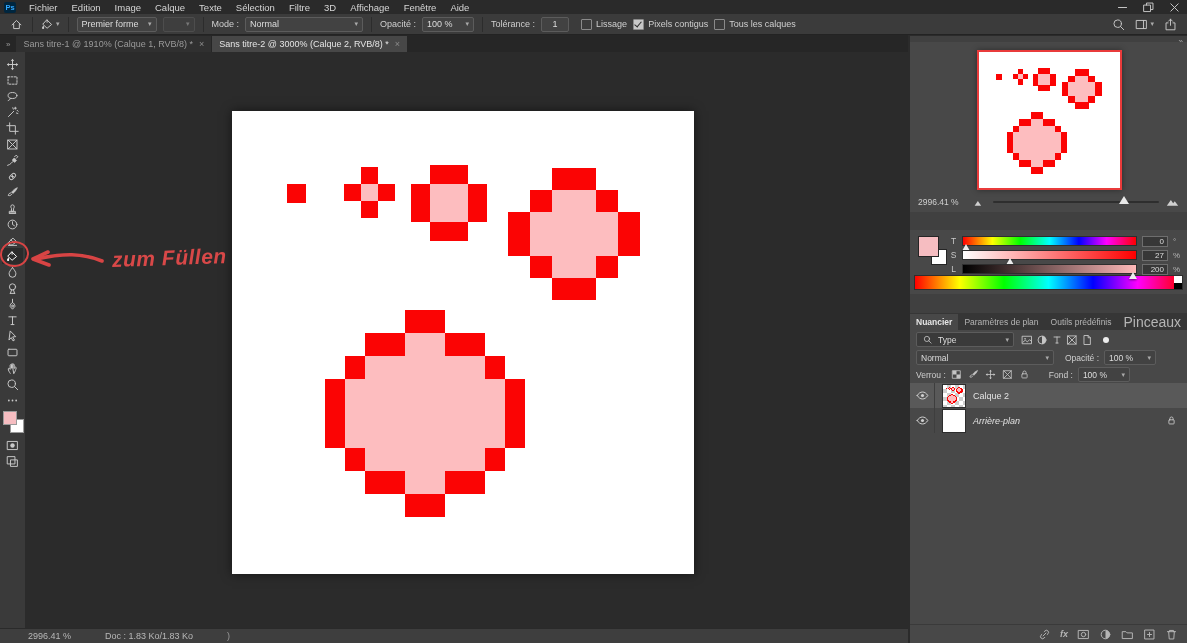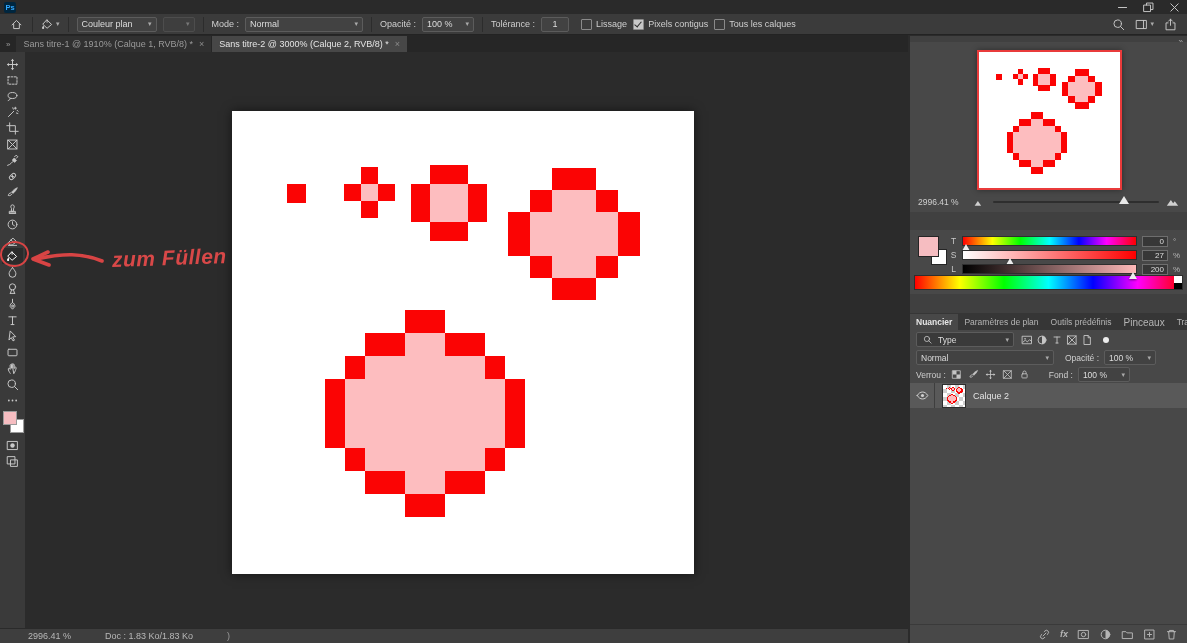--- a/index.html
+++ b/index.html
@@ -128,20 +128,33 @@
   #layers-footer{position:absolute;left:0;right:0;bottom:0;height:18px;border-top:1px solid #3a3a3a;
                  display:flex;align-items:center;justify-content:flex-end;gap:9px;padding-right:9px;color:#b5b5b5}
   .fx-txt{font-size:9px;font-style:italic;font-weight:bold}
   .italic{font-style:italic}
 </style>
 </head>
 <body>
 
 <div id="menubar" class="abs">
   <div id="ps-logo">Ps</div>
+  <div id="menu-items" class="row">
+      <span class="menu-item">Fichier</span>
+      <span class="menu-item">Edition</span>
+      <span class="menu-item">Image</span>
+      <span class="menu-item">Calque</span>
+      <span class="menu-item">Texte</span>
+      <span class="menu-item">Sélection</span>
+      <span class="menu-item">Filtre</span>
+      <span class="menu-item">3D</span>
+      <span class="menu-item">Affichage</span>
+      <span class="menu-item">Fenêtre</span>
+      <span class="menu-item">Aide</span>
+    </div>
   <div id="win-controls">
     <span class="winbtn">
         <svg class="ic" width="13" height="13" viewBox="0 0 16 16">
           <path d="M3 8h10" class="s"></path>
         </svg>
       </span>
     <span class="winbtn">
         <svg class="ic" width="13" height="13" viewBox="0 0 16 16">
           <rect x="2.5" y="5" width="8" height="8" class="s"></rect>
           <path d="M5.5 5V2.5h8v8H11" class="s"></path>
@@ -167,21 +180,21 @@
         <svg class="ic" width="13" height="13" viewBox="0 0 16 16">
           <path d="M7.5 2.5L13 8l-5.5 4.6L2.5 8z" class="s"></path>
           <path d="M7.5 2.5v2.8" class="s"></path>
           <path d="M3 9.3c-1 1.2-1.7 2.1-1.7 2.9 0 .8.6 1.3 1.3 1.3s1.3-.5 1.3-1.3c0-.8-.3-1.7-.9-2.9z" class="f"></path>
         </svg>
       </span>
     <span class="caret" style="font-size:7px;color:#aaa">▾</span>
   </span>
   <span class="vsep"></span>
   <span class="dd" style="width:70px">
-    <span>Couleur plan</span>
+    <span>Premier forme</span>
     <span class="caret">▾</span>
   </span>
   <span class="dd" style="width:22px;opacity:.55">
     <span class="caret">▾</span>
   </span>
   <span class="vsep"></span>
   <span>Mode :</span>
   <span class="dd" style="width:108px">
     <span>Normal</span>
     <span class="caret">▾</span>
@@ -683,21 +696,21 @@
     <span class="slider-unit">%</span>
         </div>
       </div>
   </div>
 
   <div class="panel" style="top:277px;bottom:0;height:330px">
     <div class="phead" id="layers-tabs" style="height:17px">
         <span class="ptab active" style="font-size: 8.5px; padding: 0px 6px;">Nuancier</span>
         <span class="ptab" style="font-size: 8.5px; padding: 0px 6px;">Paramètres de plan</span>
         <span class="ptab" style="font-size: 8.5px; padding: 0px 6px;">Outils prédéfinis</span>
-        <span class="ptab" style="font-size: 10px; padding: 0px 6px; text-align: right;">Pinceaux</span>
+        <span class="ptab" style="font-size: 14px; padding: 0px 6px; text-align: right;">Pinceaux</span>
         <span class="ptab" style="font-size: 8.5px; padding: 0px 6px;">Tracés</span>
       </div>
     <div class="pbody" style="height:313px">
       <div class="lrow" id="layers-filter">
         <span id="search-box">
           <span style="transform:scale(.7)">
               <svg class="ic" width="13" height="13" viewBox="0 0 16 16">
                 <circle cx="7" cy="7" r="4.6" class="s"></circle>
                 <path d="M10.4 10.4l4 4" class="s"></path>
               </svg>
@@ -899,20 +912,36 @@
               <div class="px" style="left: 7.191px; top: 16.92px; width: 1.34px; height: 1.481px; background: rgb(251, 4, 4);"></div>
               <div class="px" style="left: 8.131px; top: 16.92px; width: 1.34px; height: 1.481px; background: rgb(253, 189, 191);"></div>
               <div class="px" style="left: 9.071px; top: 16.92px; width: 1.34px; height: 1.481px; background: rgb(253, 189, 191);"></div>
               <div class="px" style="left: 10.011px; top: 16.92px; width: 1.34px; height: 1.481px; background: rgb(251, 4, 4);"></div>
               <div class="px" style="left: 10.951px; top: 16.92px; width: 1.34px; height: 1.481px; background: rgb(251, 4, 4);"></div>
               <div class="px" style="left: 8.131px; top: 18.001px; width: 1.34px; height: 1.481px; background: rgb(251, 4, 4);"></div>
               <div class="px" style="left: 9.071px; top: 18.001px; width: 1.34px; height: 1.481px; background: rgb(251, 4, 4);"></div>
             </span>
             <span>Calque 2</span>
           </div>
+          <div class="layer">
+            <span class="eyecell">
+              <svg class="ic" width="13" height="13" viewBox="0 0 16 16">
+                <path d="M1.5 8C3.2 5.2 5.4 3.7 8 3.7S12.8 5.2 14.5 8C12.8 10.8 10.6 12.3 8 12.3S3.2 10.8 1.5 8z" class="s"></path>
+                <circle cx="8" cy="8" r="1.9" class="f"></circle>
+              </svg>
+            </span>
+            <span class="lthumb"></span>
+            <span class="italic">Arrière-plan</span>
+            <span class="lockcell">
+              <svg class="ic" width="11" height="11" viewBox="0 0 16 16">
+                <rect x="4.2" y="7" width="7.6" height="6" rx="1" class="s"></rect>
+                <path d="M5.7 7V5.2a2.3 2.3 0 014.6 0V7" class="s"></path>
+              </svg>
+            </span>
+          </div>
         </div>
       <div id="layers-footer">
           <span>
             <svg class="ic" width="13" height="13" viewBox="0 0 16 16">
               <path d="M6.2 9.8l3.6-3.6" class="s"></path>
               <path d="M7.6 4.6l.9-.9a2.4 2.4 0 013.8 3.4l-1 1M8.4 11.4l-.9.9a2.4 2.4 0 01-3.8-3.4l1-1" class="s"></path>
             </svg>
           </span>
           <span class="fx-txt">fx</span>
           <span>

